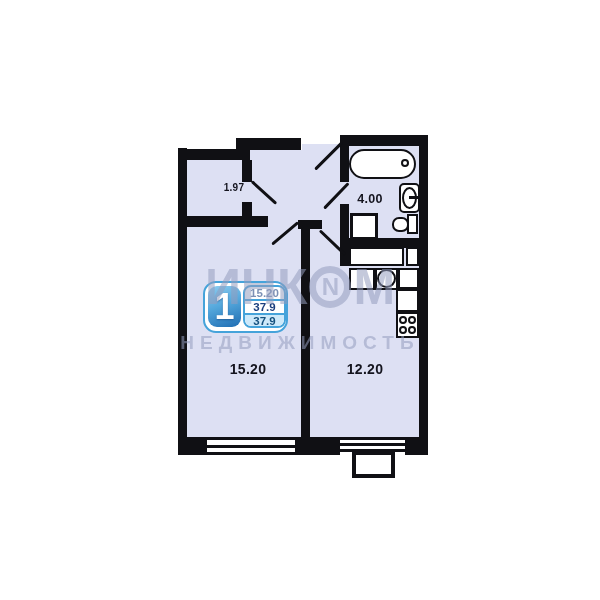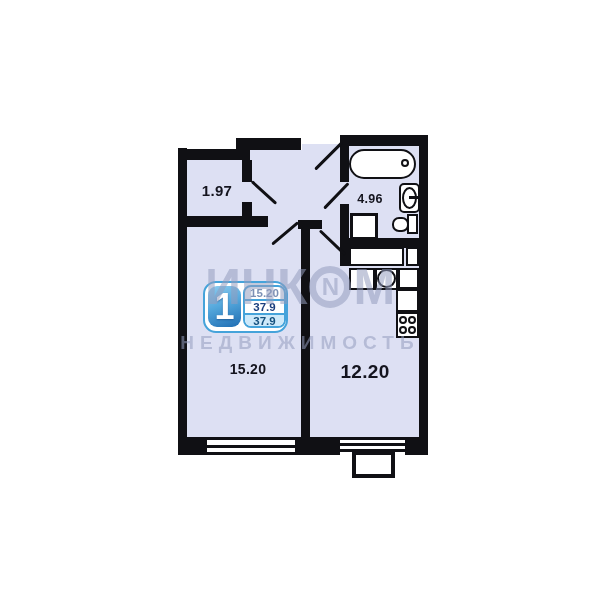--- a/index.html
+++ b/index.html
@@ -103,24 +103,24 @@
     <div class="wl" style="left:0;top:7.5px;width:88px;"></div>
     <div class="wl" style="left:0;top:15px;width:88px;"></div>
   </div>
   <div class="winbg" style="left:340px;top:437px;width:65px;height:18px;">
     <div class="wl" style="left:0;top:0;width:65px;"></div>
     <div class="wl" style="left:0;top:6px;width:65px;"></div>
     <div class="wl" style="left:0;top:12px;width:65px;"></div>
   </div>
   <div style="position:absolute;left:352px;top:451px;width:43px;height:27px;background:#fff;border:4px solid var(--wall);box-sizing:border-box;z-index:5;"></div>
 
-  <div class="lbl" style="left:189px;top:182px;width:56px;font-size:15px;">1.97</div>
-  <div class="lbl" style="left:348px;top:192px;width:44px;font-size:12.5px;">4.96</div>
+  <div class="lbl" style="left:206px;top:182px;width:56px;font-size:10px;">1.97</div>
+  <div class="lbl" style="left:348px;top:192px;width:44px;font-size:12.5px;">4.00</div>
   <div class="lbl" style="left:210px;top:361px;width:76px;font-size:14px;">15.20</div>
-  <div class="lbl" style="left:327px;top:361px;width:76px;font-size:19px;">12.20</div>
+  <div class="lbl" style="left:327px;top:361px;width:76px;font-size:14px;">12.20</div>
 
   <div class="badge">
     <div class="badge-tile">
       <span>1</span>
     </div>
     <div class="badge-table">
       <div class="brow r1">15.20</div>
       <div class="brow r2">37.9</div>
       <div class="brow r3">37.9</div>
     </div>

